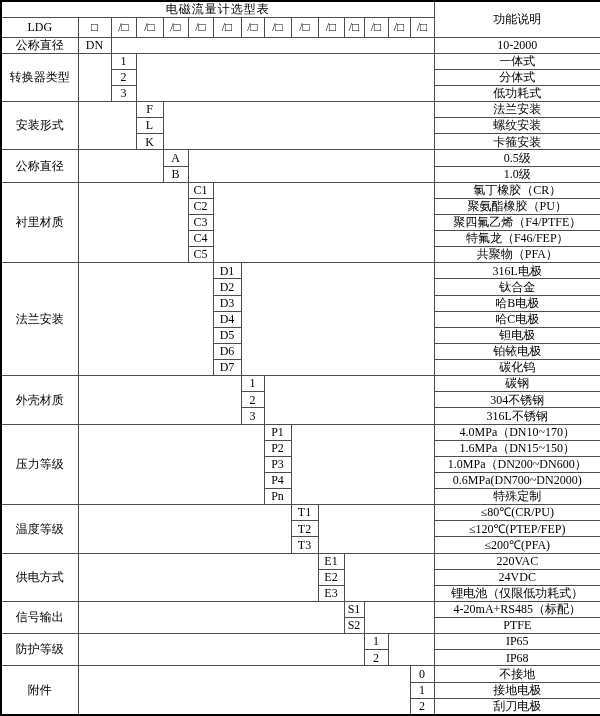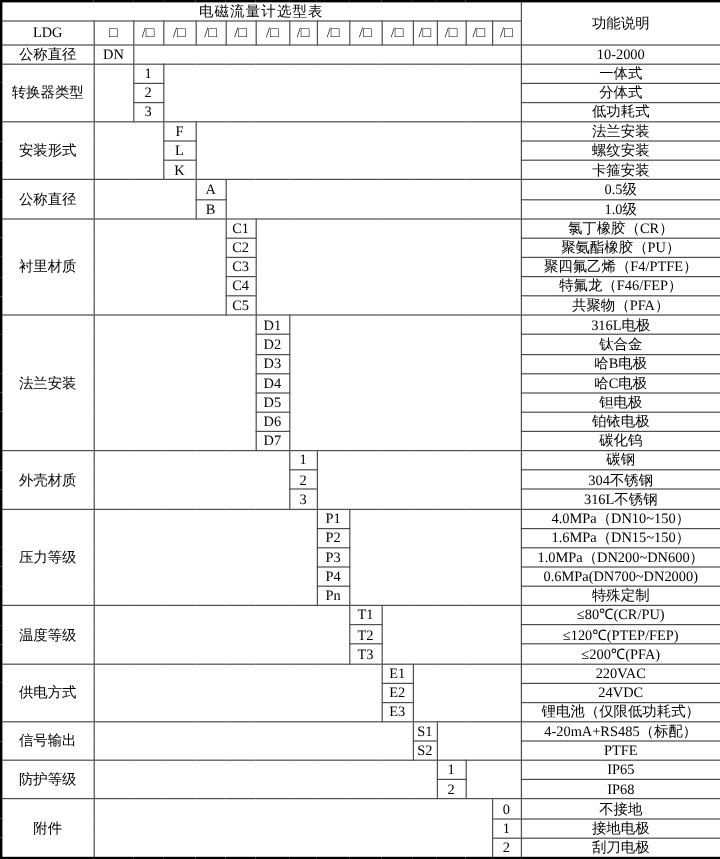--- a/index.html
+++ b/index.html
@@ -195,21 +195,21 @@
       </tr>
       <tr>
         <td>3</td>
         <td>316L不锈钢</td>
       </tr>
       <tr>
         <td rowspan="5" class="cat sec">压力等级</td>
         <td colspan="7" rowspan="5" class="sec"></td>
         <td class="sec">P1</td>
         <td colspan="6" rowspan="5" class="sec"></td>
-        <td class="dleft sec">4.0MPa（DN10~150）</td>
+        <td class="dleft sec">4.0MPa（DN10~170）</td>
       </tr>
       <tr>
         <td>P2</td>
         <td class="dleft">1.6MPa（DN15~150）</td>
       </tr>
       <tr>
         <td>P3</td>
         <td class="dleft">1.0MPa（DN200~DN600）</td>
       </tr>
       <tr>

